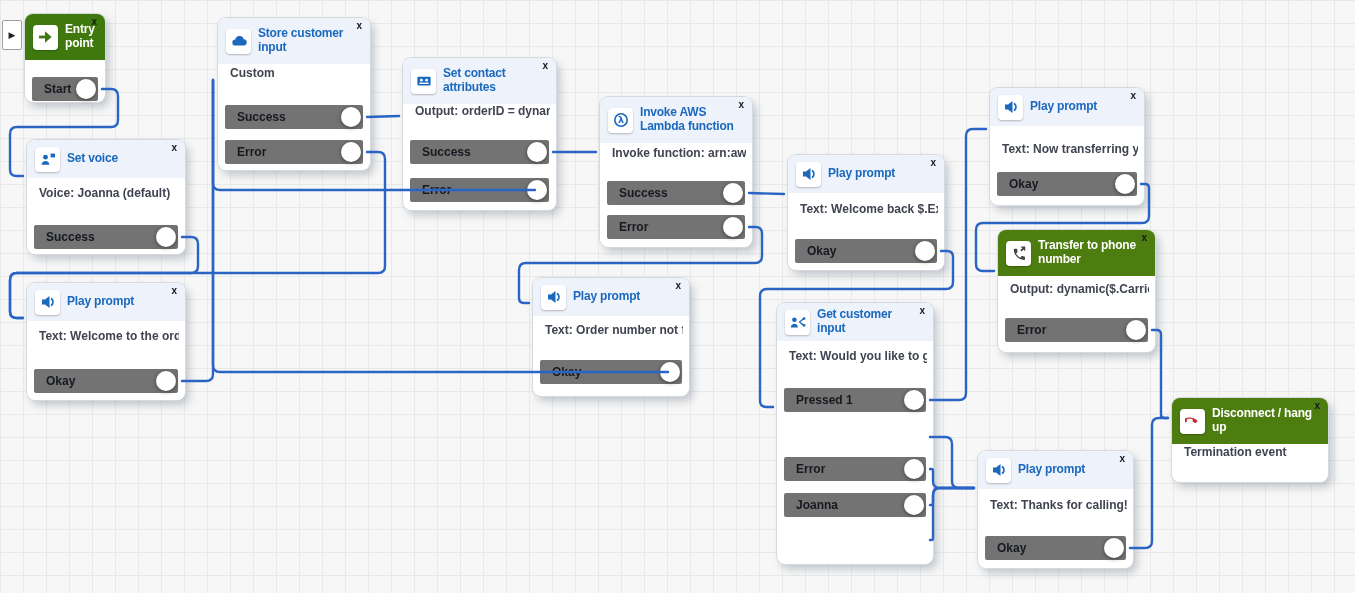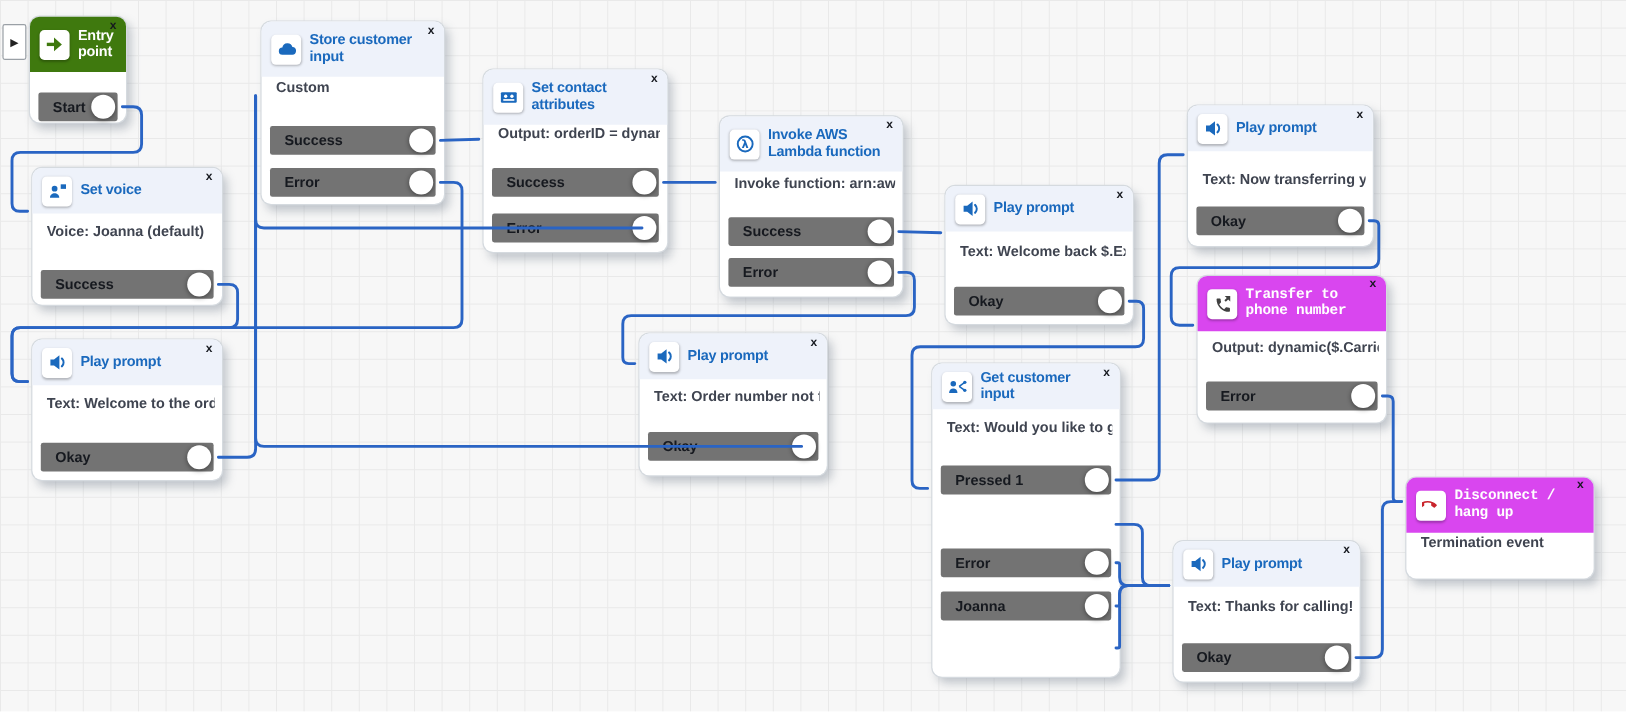--- a/index.html
+++ b/index.html
@@ -17,21 +17,21 @@
   }
   .node{
     position:absolute;background:#fff;border-radius:8px;z-index:1;
     box-shadow:0 0 0 1px #d5dadf,4px 5px 8px rgba(125,135,148,.45);
   }
   .header{
     position:relative;display:flex;align-items:center;gap:7px;padding-left:8px;
     background:#eef2fa;border-radius:8px 8px 0 0;box-sizing:border-box;
   }
   .node.green .header{background:#3f790e;}
-  .node.dark  .header{background:#d946ef;font-family:Liberation Mono, monospace;}
+  .node.dark  .header{background:#4d7c0f;}
   .iconbox{
     flex:0 0 auto;width:25px;height:25px;background:#fff;border-radius:4px;
     display:flex;align-items:center;justify-content:center;
     box-shadow:0 1px 2px rgba(0,0,0,.25);
   }
   .title{
     font-size:12px;font-weight:bold;color:#1a69bd;line-height:1.15;
     letter-spacing:-.2px;padding-right:12px;
   }
   .node.green .title,.node.dark .title{color:#fff;}

